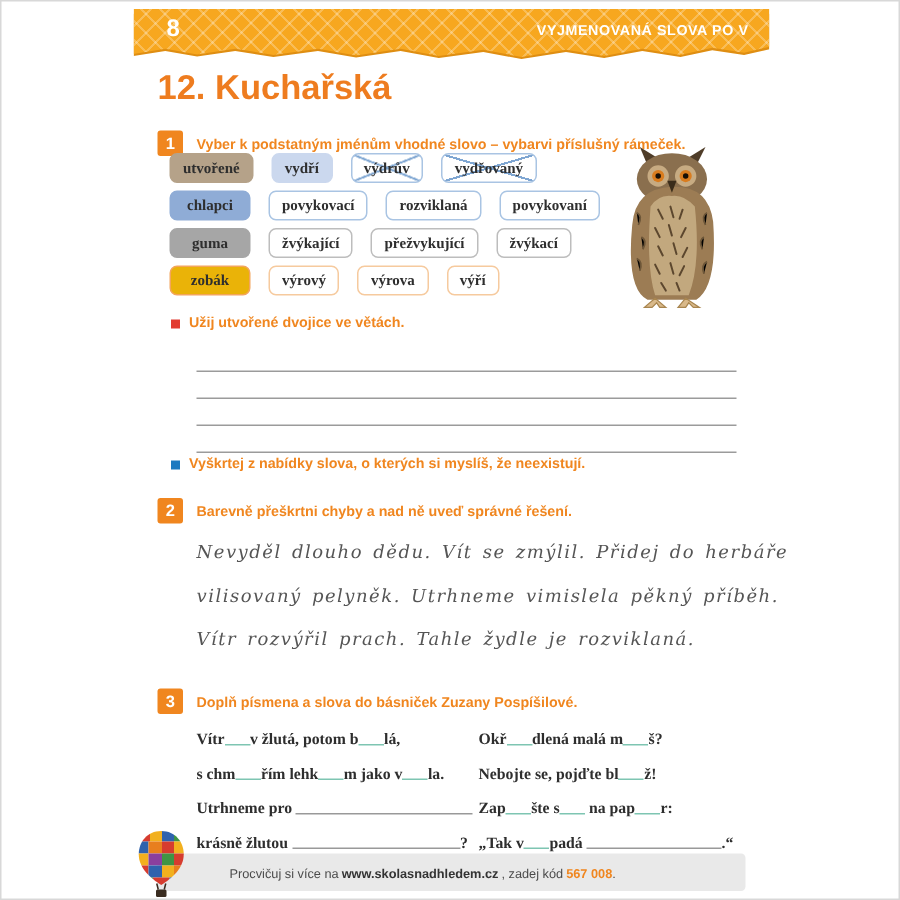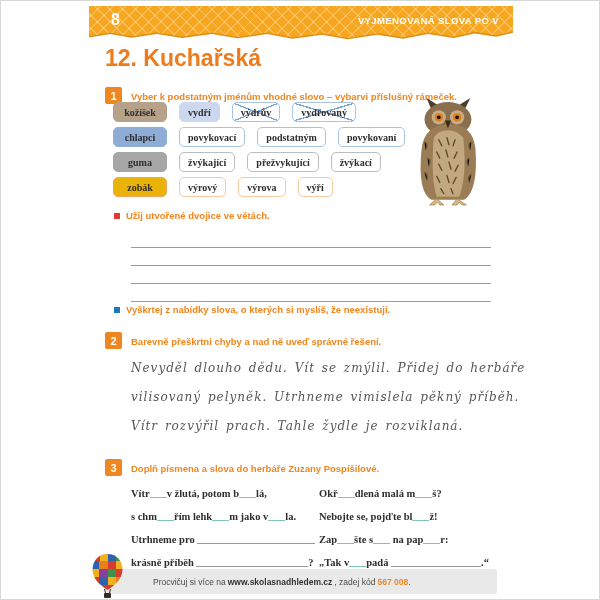--- a/index.html
+++ b/index.html
@@ -81,29 +81,29 @@
     <span class="band-title">VYJMENOVANÁ SLOVA PO V</span>
   </div>
 
   <div class="chapter">12. Kuchařská</div>
 
   <div class="ex-num" style="left:104px;top:86px;">1</div>
   <div class="ex-instr" style="left:130px;top:90px;">Vyber k podstatným jménům vhodné slovo – vybarvi příslušný rámeček.</div>
 
   <div class="word-table">
       <div class="word-row">
-        <span class="word-box noun-box" style="background: rgb(181, 162, 137); border-color: rgb(181, 162, 137);">kožíšek</span>
+        <span class="word-box noun-box" style="background: rgb(181, 162, 137); border-color: rgb(181, 162, 137);">utvořené</span>
         <span class="word-box option-box" style="border-color: rgb(203, 216, 238); background: rgb(203, 216, 238);">vydří</span>
         <span class="word-box option-box crossed" style="border-color: rgb(169, 196, 227);">výdrův</span>
         <span class="word-box option-box crossed" style="border-color: rgb(169, 196, 227);">vydřovaný</span>
       </div>
       <div class="word-row">
         <span class="word-box noun-box" style="background: rgb(143, 172, 214); border-color: rgb(143, 172, 214);">chlapci</span>
         <span class="word-box option-box" style="border-color: rgb(169, 196, 227);">povykovací</span>
-        <span class="word-box option-box" style="border-color: rgb(169, 196, 227);">podstatným</span>
+        <span class="word-box option-box" style="border-color: rgb(169, 196, 227);">rozviklaná</span>
         <span class="word-box option-box" style="border-color: rgb(169, 196, 227);">povykovaní</span>
       </div>
       <div class="word-row">
         <span class="word-box noun-box" style="background: rgb(166, 166, 166); border-color: rgb(166, 166, 166);">guma</span>
         <span class="word-box option-box" style="border-color: rgb(189, 189, 189);">žvýkající</span>
         <span class="word-box option-box" style="border-color: rgb(189, 189, 189);">přežvykující</span>
         <span class="word-box option-box" style="border-color: rgb(189, 189, 189);">žvýkací</span>
       </div>
       <div class="word-row">
         <span class="word-box noun-box" style="background: #eab308; border-color: rgb(243, 165, 92);">zobák</span>
@@ -172,27 +172,27 @@
   <div class="ex-num" style="left:104px;top:331px;">2</div>
   <div class="ex-instr" style="left:130px;top:335px;">Barevně přeškrtni chyby a nad ně uveď správné řešení.</div>
 
   <div class="handwriting">
       <div class="hw-line">Nevyděl dlouho dědu. Vít se zmýlil. Přidej do herbáře</div>
       <div class="hw-line">vilisovaný pelyněk. Utrhneme vimislela pěkný příběh.</div>
       <div class="hw-line">Vítr rozvýřil prach. Tahle žydle je rozviklaná.</div>
     </div>
 
   <div class="ex-num" style="left:104px;top:458px;">3</div>
-  <div class="ex-instr" style="left:130px;top:462px;">Doplň písmena a slova do herbáře Zuzany Pospíšilové.</div>
+  <div class="ex-instr" style="left:130px;top:462px;">Doplň písmena a slova do básniček Zuzany Pospíšilové.</div>
 
   <div class="poem poem-left">
       <div class="poem-line"><span>Vítr</span><span class="blank blank-short"></span><span>v žlutá, potom b</span><span class="blank blank-short"></span><span>lá,</span></div>
       <div class="poem-line"><span>s chm</span><span class="blank blank-short"></span><span>řím lehk</span><span class="blank blank-short"></span><span>m jako v</span><span class="blank blank-short"></span><span>la.</span></div>
       <div class="poem-line"><span>Utrhneme pro </span><span class="blank blank-long" style="width: 118px;"></span></div>
-      <div class="poem-line"><span>krásně příběh </span><span class="blank blank-long" style="width: 112px;"></span><span>?</span></div>
+      <div class="poem-line"><span>krásně žlutou </span><span class="blank blank-long" style="width: 112px;"></span><span>?</span></div>
     </div>
   <div class="poem poem-right">
       <div class="poem-line"><span>Okř</span><span class="blank blank-short"></span><span>dlená malá m</span><span class="blank blank-short"></span><span>š?</span></div>
       <div class="poem-line"><span>Nebojte se, pojďte bl</span><span class="blank blank-short"></span><span>ž!</span></div>
       <div class="poem-line"><span>Zap</span><span class="blank blank-short"></span><span>šte s</span><span class="blank blank-short"></span><span> na pap</span><span class="blank blank-short"></span><span>r:</span></div>
       <div class="poem-line"><span>„Tak v</span><span class="blank blank-short"></span><span>padá </span><span class="blank blank-long" style="width: 90px;"></span><span>.“</span></div>
     </div>
 
   <div class="footer-bar">
     <span>Procvičuj si více na </span>

